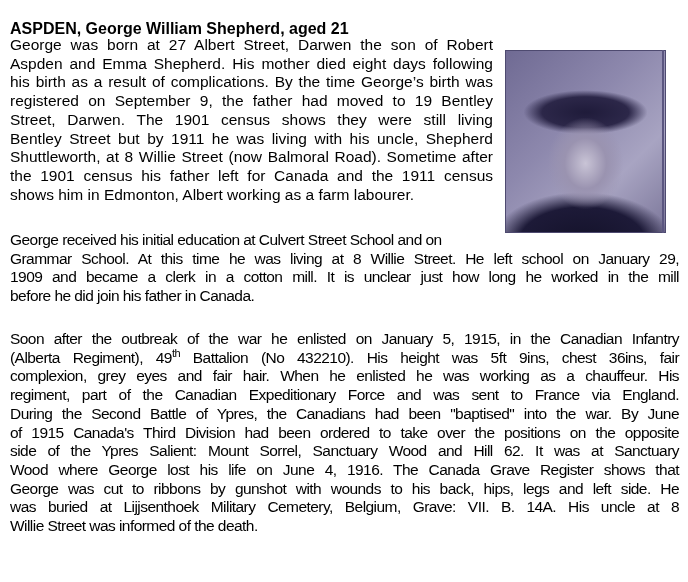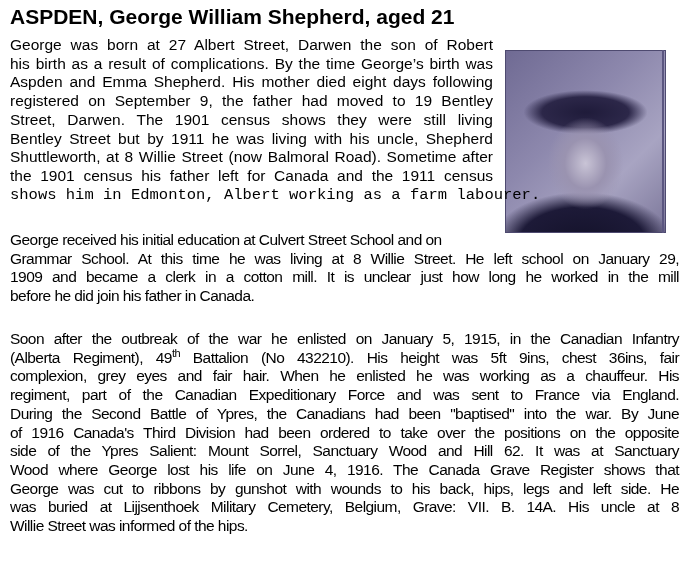--- a/index.html
+++ b/index.html
@@ -1,31 +1,31 @@
 <!DOCTYPE html>
 <html><head>
   <meta charset="utf-8">
   <style>
     html, body { margin: 0; padding: 0; background: #ffffff; }
     body {
       width: 688px; height: 582px; overflow: hidden; position: relative;
       font-family: "Liberation Sans", sans-serif; color: #000;
     }
     .title {
-      position: absolute; left: 10px; top: 5px;
-      font-weight: bold; font-size: 21px; letter-spacing: 0px;
+      position: absolute; left: 10px; top: 20px;
+      font-weight: bold; font-size: 16px; letter-spacing: 0px;
     }
     .para {
       position: absolute; left: 10px;
       font-size: 15.5px; line-height: 18.7px; text-align: justify;
       text-align-last: left;
     }
     .p1 { top: 36px; width: 483px; }
     .p1 .line { display: block; text-align: justify; text-align-last: justify; }
-    .p1 .line.last { text-align-last: left; font-family: Liberation Mono, monospace; }
+    .p1 .line.last { text-align-last: left; }
     .p2 { top: 231px; width: 669px; font-family: "Liberation Sans", sans-serif; font-stretch: condensed; }
     .p3 { top: 330px; width: 669px; }
     .narrow { letter-spacing: -0.55px; word-spacing: 0px; }
     .line { display: block; text-align: justify; text-align-last: justify; white-space: nowrap; }
     .line.last { text-align-last: left; }
     sup { font-size: 11px; line-height: 0; vertical-align: 6px; }
     .photo {
       position: absolute; left: 505px; top: 50px; width: 161px; height: 183px;
       background:
         radial-gradient(ellipse 38px 46px at 50% 62%, #c9c4d6 0%, #9a93b0 55%, rgba(0,0,0,0) 100%),
@@ -40,22 +40,22 @@
 <body>
 
 <div class="title">ASPDEN, George William Shepherd, aged 21</div>
 
 <div class="photo" title="Portrait photograph of George William Shepherd Aspden in peaked cap and uniform">
   <div class="edge"></div>
 </div>
 
 <div class="para p1">
   <span class="line">George was born at 27 Albert Street, Darwen the son of Robert</span>
+  <span class="line">Aspden and Emma Shepherd. His mother died eight days following</span>
   <span class="line">his birth as a result of complications. By the time George’s birth was</span>
-  <span class="line">Aspden and Emma Shepherd. His mother died eight days following</span>
   <span class="line">registered on September 9, the father had moved to 19 Bentley</span>
   <span class="line">Street, Darwen.  The 1901 census shows they were still living</span>
   <span class="line">Bentley Street but by 1911 he was living with his uncle, Shepherd</span>
   <span class="line">Shuttleworth, at 8 Willie Street (now Balmoral Road). Sometime after</span>
   <span class="line">the 1901 census his father left for Canada and the 1911 census</span>
   <span class="line last">shows him in Edmonton, Albert working as a farm labourer.</span>
 </div>
 
 <div class="para p2 narrow">
   <span class="line last">George received his initial education at Culvert Street School and on</span>
@@ -63,19 +63,19 @@
   <span class="line">1909 and became a clerk in a cotton mill. It is unclear just how long he worked in the mill</span>
   <span class="line last">before he did join his father in Canada.</span>
 </div>
 
 <div class="para p3 narrow">
   <span class="line">Soon after the outbreak of the war he enlisted on January 5, 1915, in the Canadian Infantry</span>
   <span class="line"><span>(Alberta Regiment), 49</span><sup>th</sup><span> Battalion (No 432210).  His height was 5ft 9ins, chest 36ins, fair</span></span>
   <span class="line">complexion, grey eyes and fair hair. When he enlisted he was working as a chauffeur. His</span>
   <span class="line">regiment, part of the Canadian Expeditionary Force and was sent to France via England.</span>
   <span class="line">During the Second Battle of Ypres, the Canadians had been "baptised" into the war. By June</span>
-  <span class="line">of 1916 Canada's Third Division had been ordered to take over the positions on the opposite</span>
+  <span class="line">of 1915 Canada's Third Division had been ordered to take over the positions on the opposite</span>
   <span class="line">side of the Ypres Salient: Mount Sorrel, Sanctuary Wood and Hill 62. It was at Sanctuary</span>
   <span class="line">Wood where George lost his life on June 4, 1916. The Canada Grave Register shows that</span>
   <span class="line">George was cut to ribbons by gunshot with wounds to his back, hips, legs and left side. He</span>
   <span class="line">was buried at Lijjsenthoek Military Cemetery, Belgium, Grave: VII. B. 14A. His uncle at 8</span>
-  <span class="line last">Willie Street was informed of the hips.</span>
+  <span class="line last">Willie Street was informed of the death.</span>
 </div>
 
 </body></html>

